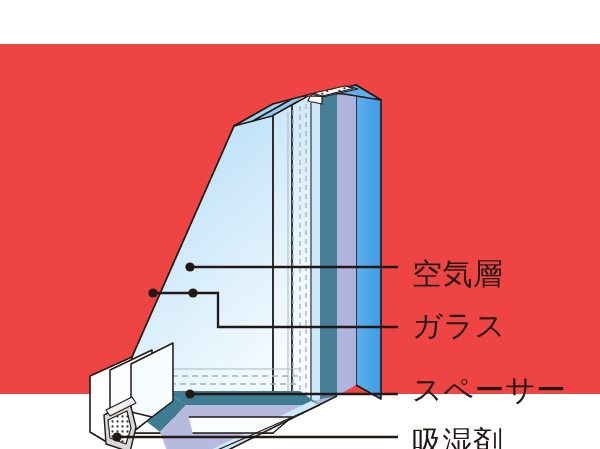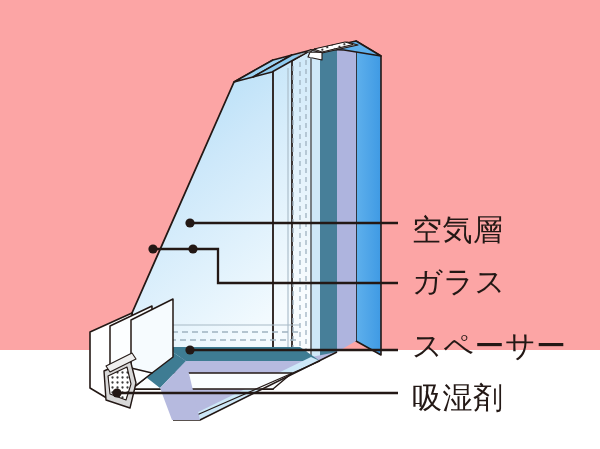--- a/index.html
+++ b/index.html
@@ -10,21 +10,22 @@
   body {
     width: 600px;
     height: 449px;
     overflow: hidden;
     font-family: "Liberation Serif", "DejaVu Serif", serif;
   }
   #stage {
     position: relative;
     width: 600px;
     height: 350px;
-    background: #fca5a5;
+    background: #ef4444;
+    margin-top: 44px;
   }
   svg#diagram {
     position: absolute;
     left: 0;
     top: 0;
     width: 600px;
     height: 449px;
     display: block;
   }
   .callout-text {

